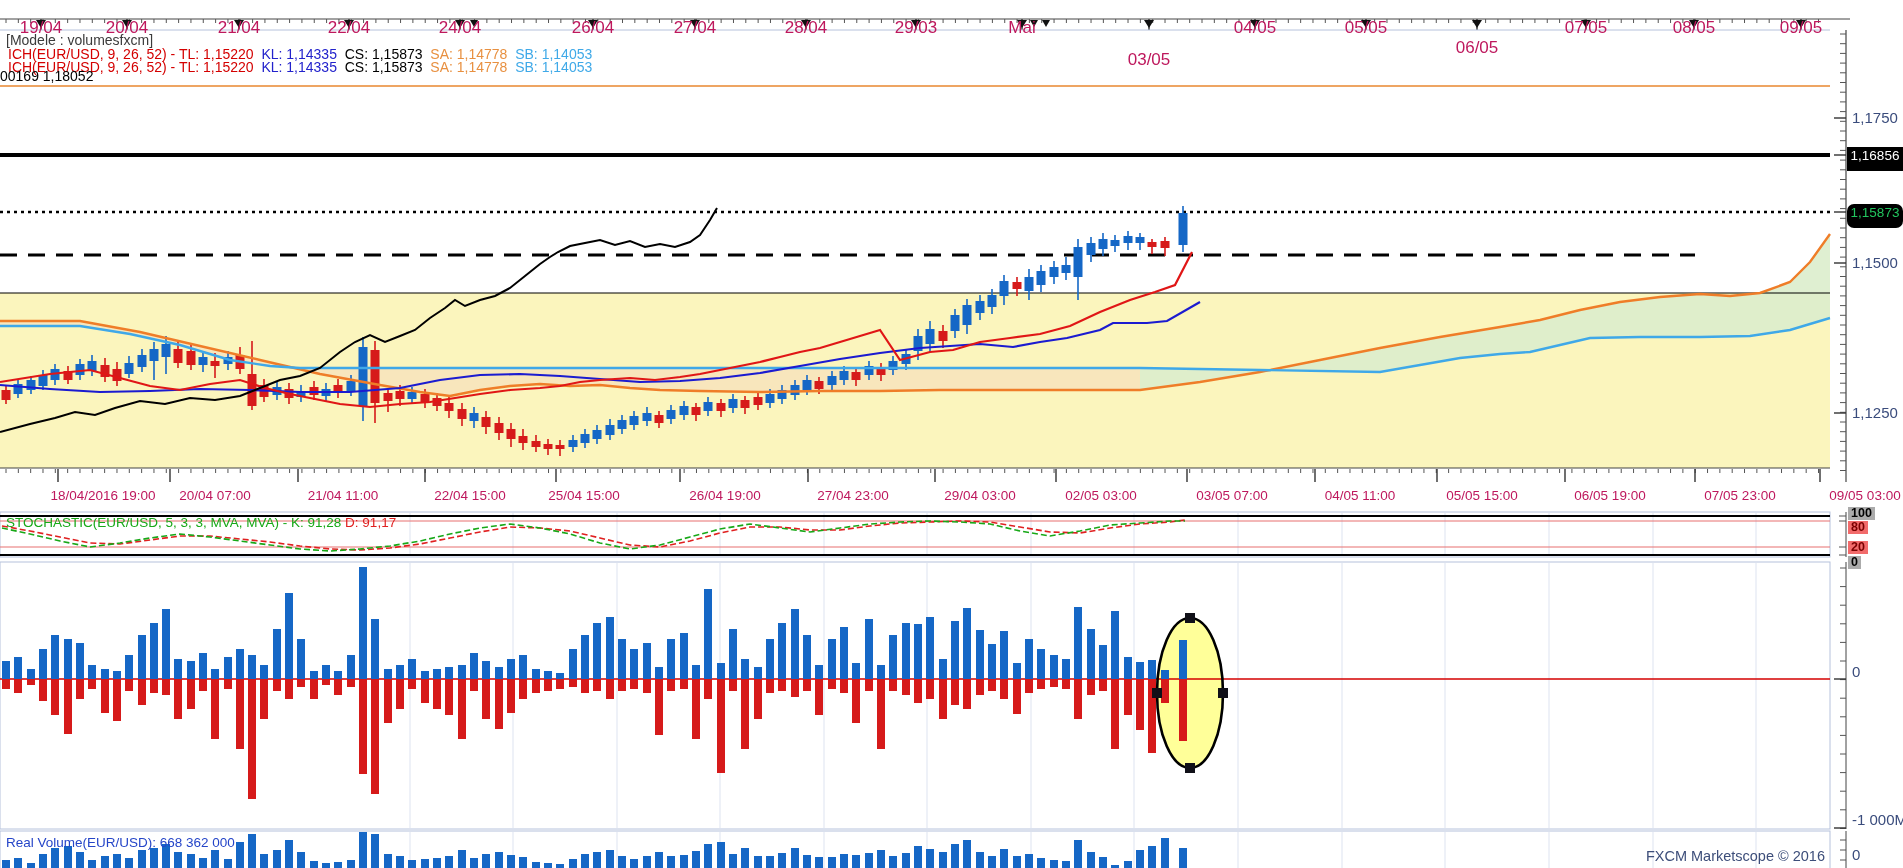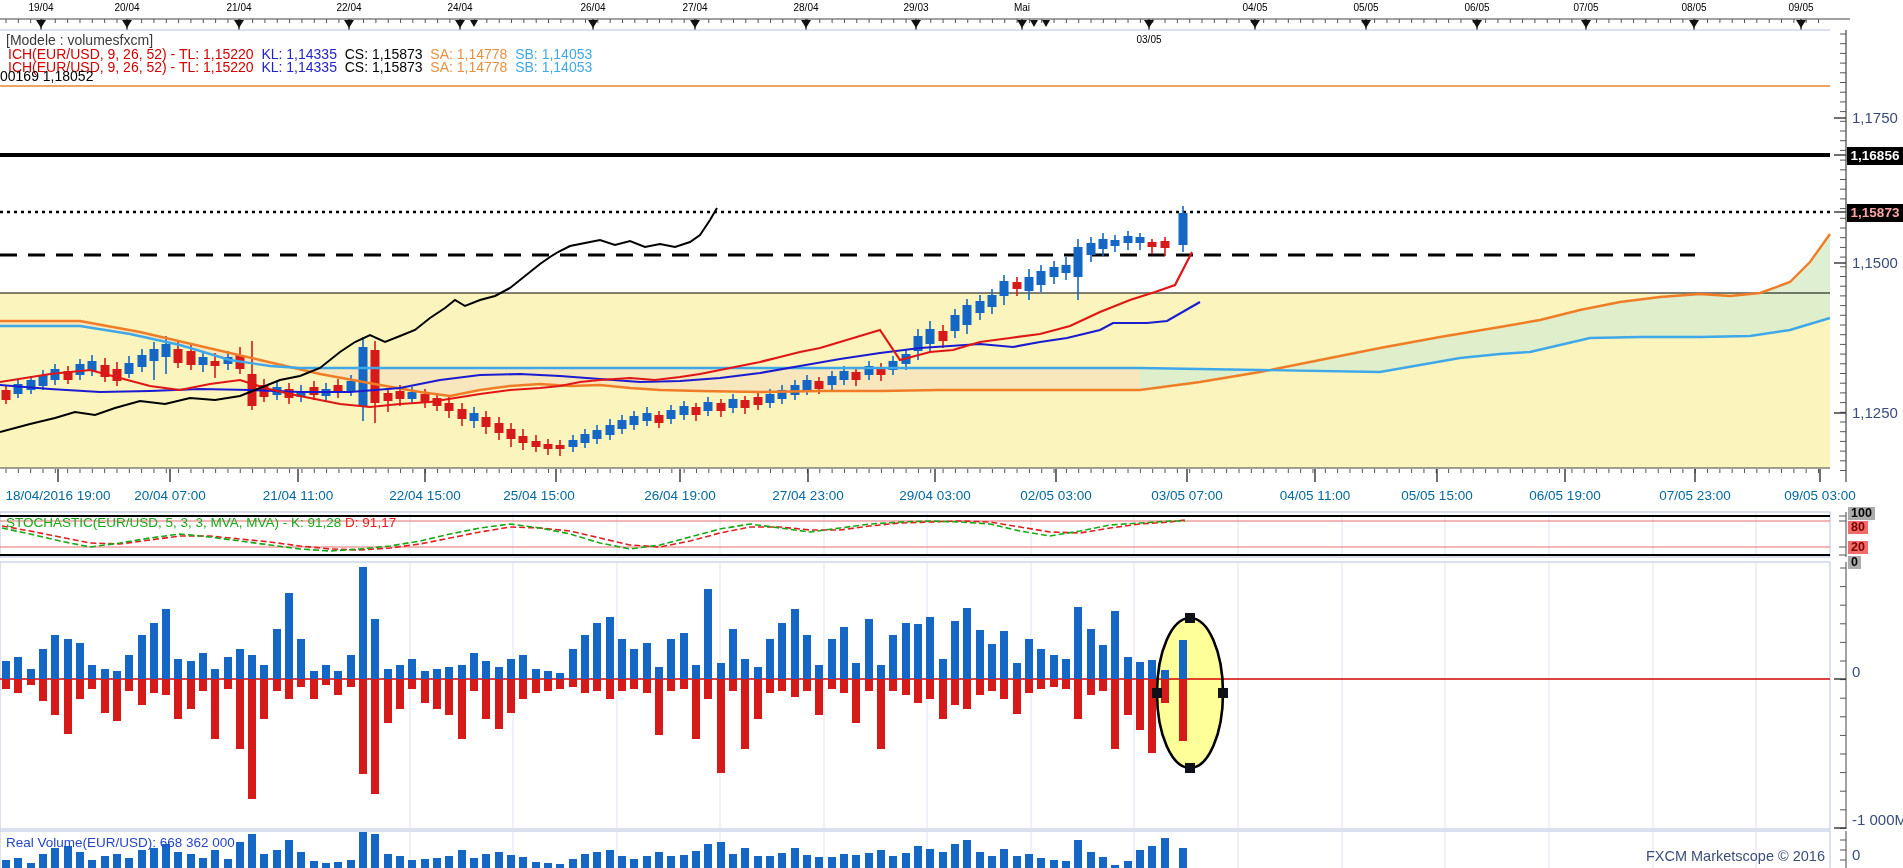--- a/index.html
+++ b/index.html
@@ -1,25 +1,25 @@
 <!DOCTYPE html>
 <html><head>
 <meta charset="utf-8">
 <style>
   html,body{margin:0;padding:0;background:#fff;}
   body{width:1903px;height:868px;overflow:hidden;position:relative;
        font-family:"Liberation Sans",sans-serif;}
   #stage{position:absolute;left:0;top:0;width:1903px;height:868px;}
   #vector{position:absolute;left:0;top:0;z-index:1;}
   .txt{position:absolute;z-index:3;white-space:nowrap;}
-  .axlab-top{font-size:10px;color:#000000;transform:translateX(-50%);top:2px;}
-  .axlab-mid{font-size:13.5px;color:#0369a1;transform:translateX(-50%);top:488px;}
+  .axlab-top{font-size:17px;color:#be185d;transform:translateX(-50%);top:18px;}
+  .axlab-mid{font-size:13.5px;color:#be185d;transform:translateX(-50%);top:488px;margin-left:45px;}
   .axlab-price{font-size:15px;color:#3a4c7c;left:1852px;}
-  .badge{position:absolute;z-index:4;left:1847px;width:56px;height:18px;background:#000;
-         color:#fff;font-size:13.5px;line-height:18px;text-align:center;font-weight:bold;}
+  .badge{position:absolute;z-index:4;left:1847px;width:56px;height:24px;background:#000;
+         color:#fff;font-size:13.5px;line-height:18px;text-align:center;}
   .sbadge{position:absolute;z-index:4;left:1848px;font-size:12.5px;line-height:13px;
           padding:0 3px;font-weight:bold;}
   .hdr{font-size:14px;line-height:14px;}
   .panehdr{font-size:13.5px;}
   #footer{font-size:14.5px;color:#3d4e7a;}
 </style>
 </head>
 <body>
 
 <div id="stage">
@@ -1065,21 +1065,21 @@
       <div class="txt axlab-top" style="left: 349px;">22/04</div>
       <div class="txt axlab-top" style="left: 460px;">24/04</div>
       <div class="txt axlab-top" style="left: 593px;">26/04</div>
       <div class="txt axlab-top" style="left: 695px;">27/04</div>
       <div class="txt axlab-top" style="left: 806px;">28/04</div>
       <div class="txt axlab-top" style="left: 916px;">29/03</div>
       <div class="txt axlab-top" style="left: 1022px;">Mai</div>
       <div class="txt axlab-top" style="left: 1149px; margin-top: 32px;">03/05</div>
       <div class="txt axlab-top" style="left: 1255px;">04/05</div>
       <div class="txt axlab-top" style="left: 1366px;">05/05</div>
-      <div class="txt axlab-top" style="left: 1477px;">06/05</div>
+      <div class="txt axlab-top" style="left: 1477px; margin-top: 20px;">06/05</div>
       <div class="txt axlab-top" style="left: 1586px;">07/05</div>
       <div class="txt axlab-top" style="left: 1694px;">08/05</div>
       <div class="txt axlab-top" style="left: 1801px;">09/05</div>
     </div>
   <div id="mid-labels">
       <div class="txt axlab-mid" style="left: 58px;">18/04/2016 19:00</div>
       <div class="txt axlab-mid" style="left: 170px;">20/04 07:00</div>
       <div class="txt axlab-mid" style="left: 298px;">21/04 11:00</div>
       <div class="txt axlab-mid" style="left: 425px;">22/04 15:00</div>
       <div class="txt axlab-mid" style="left: 539px;">25/04 15:00</div>
@@ -1097,19 +1097,19 @@
   <div id="price-labels">
       <div class="txt axlab-price" style="top: 109px;">1,1750</div>
       <div class="txt axlab-price" style="top: 254px;">1,1500</div>
       <div class="txt axlab-price" style="top: 404px;">1,1250</div>
       <div class="txt axlab-price" style="top: 663px;">0</div>
       <div class="txt axlab-price" style="top: 811px;">-1 000M</div>
       <div class="txt axlab-price" style="top: 846px;">0</div>
     </div>
   <div id="badge-labels">
       <div class="badge" style="top: 147px; background: rgb(0, 0, 0); color: rgb(255, 255, 255);">1,16856</div>
-      <div class="badge" style="top: 204px; background: rgb(0, 0, 0); color: #fca5a5;">1,15873</div>
+      <div class="badge" style="top: 204px; background: rgb(0, 0, 0); color: #22c55e; border-radius: 7px;">1,15873</div>
       <div class="sbadge" style="top: 507px; background: rgb(171, 171, 171); color: rgb(0, 0, 0);">100</div>
       <div class="sbadge" style="top: 521px; background: rgb(242, 107, 107); color: rgb(122, 0, 0);">80</div>
       <div class="sbadge" style="top: 541px; background: rgb(242, 107, 107); color: rgb(122, 0, 0);">20</div>
       <div class="sbadge" style="top: 556px; background: rgb(171, 171, 171); color: rgb(0, 0, 0);">0</div>
     </div>
 </div>
 
 </body></html>

